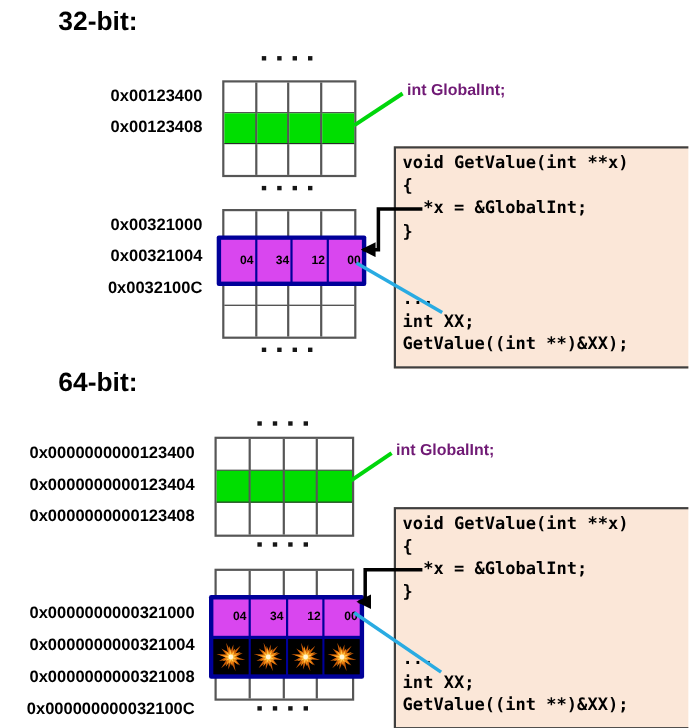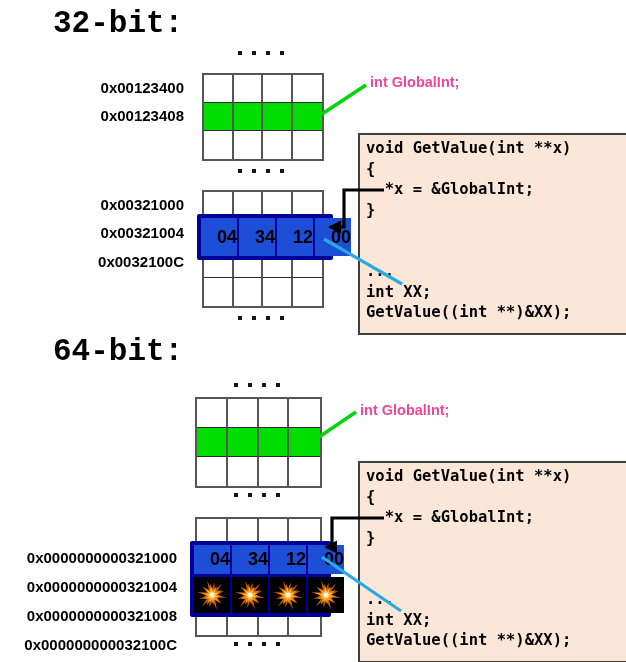--- a/index.html
+++ b/index.html
@@ -1,43 +1,43 @@
 <!DOCTYPE html>
 <html><head>
 <meta charset="utf-8">
 <style>
   html,body{margin:0;padding:0;background:#ffffff;}
   #stage{
     position:relative;width:626px;height:662px;background:#ffffff;
     font-family:"Liberation Sans",sans-serif;overflow:hidden;
   }
-  .title{position:absolute;font-weight:bold;font-size:31px;color:#000;letter-spacing:0px;font-family:Liberation Mono, monospace;}
+  .title{position:absolute;font-weight:bold;font-size:24px;color:#000;letter-spacing:0px;}
   
   .addrcol{position:absolute;display:grid;}
   .addr{display:flex;align-items:center;justify-content:flex-end;
         font-weight:bold;font-size:15px;color:#000;white-space:nowrap;}
   
   .mtable{position:absolute;display:grid;grid-template-columns:repeat(4,1fr);
           border:2px solid #565656;background:#fff;}
   .cell{border-right:2px solid #565656;border-bottom:1px solid #2b2b2b;}
   .cell:nth-child(4n){border-right:none;}
   .mtable .cell:nth-last-child(-n+4){border-bottom:none;}
   .cell.green{background:#00DE00;}
   
   .dots{position:absolute;display:flex;justify-content:center;align-items:center;gap:10px;height:6px;}
   .dot{width:4px;height:4px;background:#161616;}
   
   .bluewrap{position:absolute;background:#000099;display:grid;gap:3px;padding:4px;border-radius:2px;}
   .brow{display:grid;grid-template-columns:repeat(4,1fr);gap:2px;}
-  .bcell{background:#1d4ed8;display:flex;align-items:center;justify-content:center;
-         font-weight:bold;font-size:18px;color:#000;padding-left:16px;}
+  .bcell{background:#d946ef;display:flex;align-items:center;justify-content:center;
+         font-weight:bold;font-size:11px;color:#000;padding-left:16px;}
   .xcell{background:#000;display:flex;align-items:center;justify-content:center;overflow:hidden;}
   .xcell svg{width:100%;height:100%;display:block;}
   
-  .glabel{position:absolute;color:#ec4899;font-weight:bold;font-size:14.5px;white-space:nowrap;}
+  .glabel{position:absolute;color:#701a75;font-weight:bold;font-size:14.5px;white-space:nowrap;}
   
   .codebox{position:absolute;background:#FBE7D8;border:2px solid #3F3F3F;
            padding:3px 6px;font-family:"DejaVu Sans Mono","Liberation Mono",monospace;
            font-weight:bold;font-size:15.5px;line-height:20.5px;color:#000;}
   .cline{white-space:pre;}
   .kw{color:#000000;}
   
   #overlay{position:absolute;left:0;top:0;width:626px;height:662px;pointer-events:none;}
 
   
@@ -162,20 +162,25 @@
 
   <div class="title" id="s64-title">64-bit:</div>
 
   <div class="dots" id="s64-dots1">
       <span class="dot"></span>
       <span class="dot"></span>
       <span class="dot"></span>
       <span class="dot"></span>
     </div>
 
+  <div class="addrcol" id="s64-addr1">
+      <div class="addr">0x0000000000123400</div>
+      <div class="addr">0x0000000000123404</div>
+      <div class="addr">0x0000000000123408</div>
+    </div>
   <div class="mtable" id="s64-table1">
       <div class="cell"></div>
       <div class="cell"></div>
       <div class="cell"></div>
       <div class="cell"></div>
       <div class="cell green"></div>
       <div class="cell green"></div>
       <div class="cell green"></div>
       <div class="cell green"></div>
       <div class="cell"></div>

